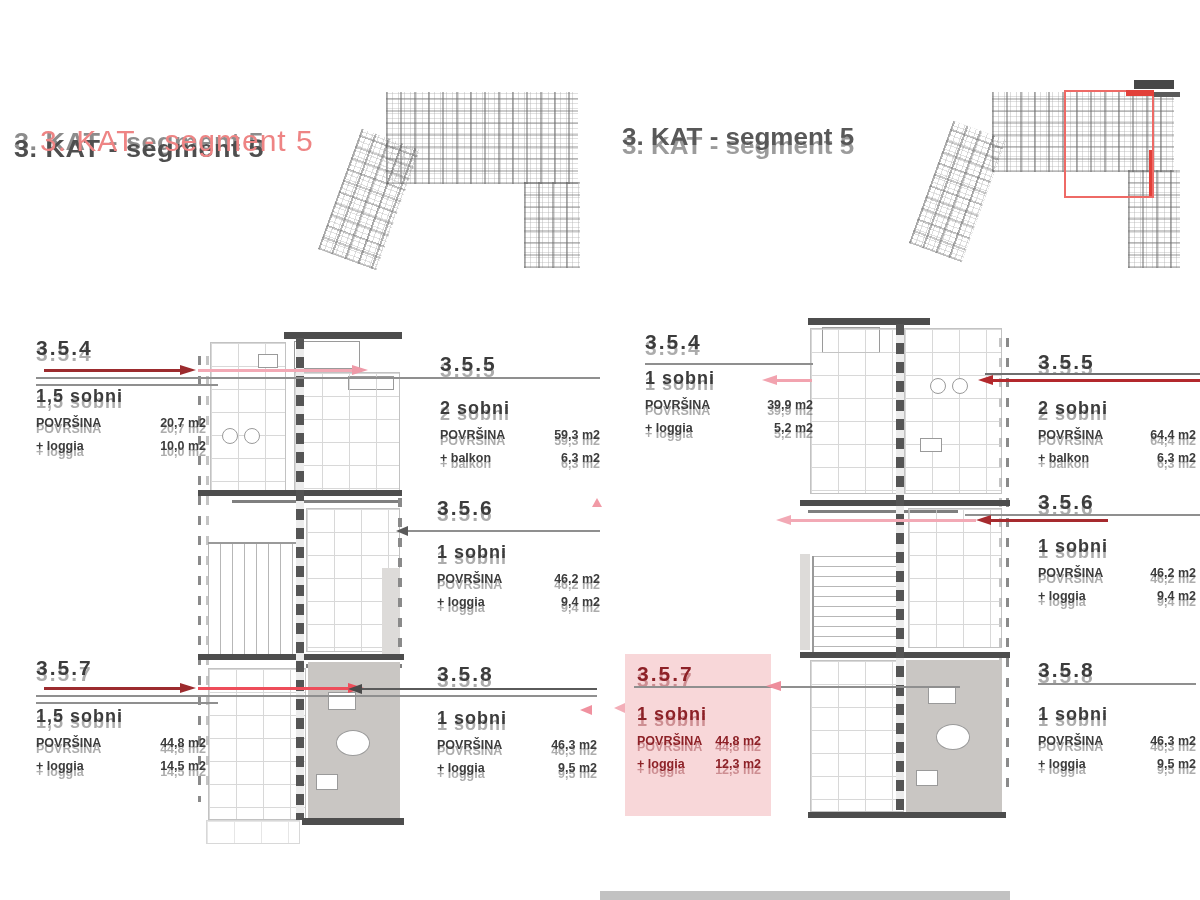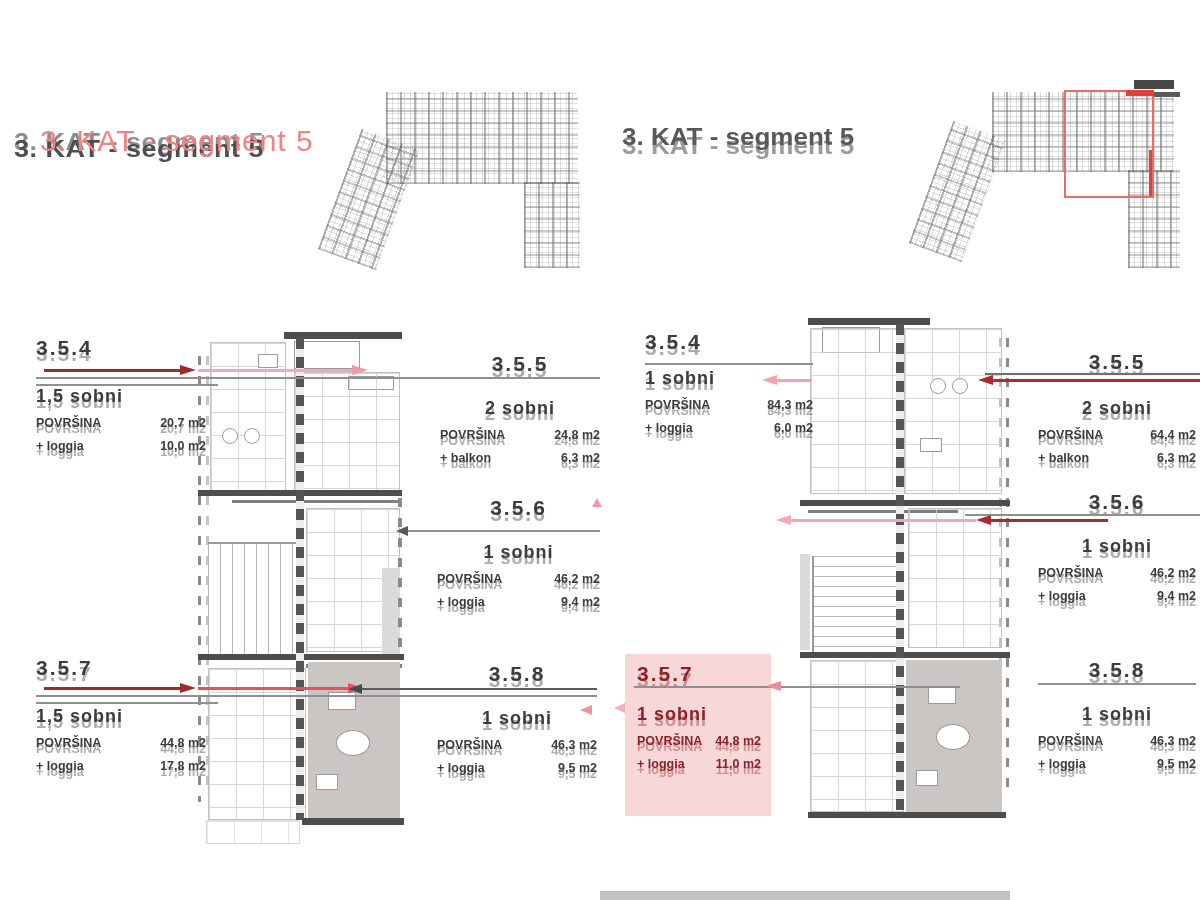--- a/index.html
+++ b/index.html
@@ -10,21 +10,21 @@
   .title-ghost{position:absolute;left:0;top:10px;font-size:27px;font-weight:bold;color:#4e4e4e;
      letter-spacing:.5px;white-space:nowrap;text-shadow:0 -8px 0 rgba(78,78,78,.65);transform:scaleY(.92);}
   .title-red{position:absolute;left:26px;top:0;font-size:30px;color:#ee8484;letter-spacing:1px;white-space:nowrap;}
   .title-right{font-size:26px;font-weight:bold;color:#585858;white-space:nowrap;
      text-shadow:0 9px 0 rgba(88,88,88,.6);transform:scaleY(.92);}
   
   .lbl{position:absolute;}
   .lbl .id{font-size:21px;font-weight:bold;letter-spacing:2px;}
   .lbl .type{font-size:18px;font-weight:bold;margin-top:16px;letter-spacing:1px;}
   .lbl .row{display:flex;justify-content:space-between;font-size:12.5px;font-weight:bold;margin-top:9px;}
-  .ra .id,.ra .type{text-align:center;}
+  .ra .id,.ra .type{text-align:left;}
   .dbl{text-shadow:0 6px 0 rgba(70,70,70,.45);}
   .hlbox{background:#f8d7d9;color:#8d2127;}
   .hlbox .dbl{text-shadow:0 6px 0 rgba(141,33,39,.4);}
   
   .rule{position:absolute;background:#8f8f8f;height:1.5px;}
   .aline{position:absolute;height:3px;}
   .ah{position:absolute;width:0;height:0;border-top:5px solid transparent;border-bottom:5px solid transparent;}
   .ahv{position:absolute;width:0;height:0;border-left:5px solid transparent;border-right:5px solid transparent;}
   
   .ov{position:absolute;opacity:.8;background:
@@ -109,21 +109,21 @@
       <span>+ loggia</span>
       <span>10,0 m2</span>
     </div>
   </div>
 
   <div class="lbl ra" style="left:440px;top:352px;width:160px">
     <div class="id dbl">3.5.5</div>
     <div class="type dbl" style="margin-top:22px">2 sobni</div>
     <div class="row dbl">
       <span>POVRŠINA</span>
-      <span>24,8 m2</span>
+      <span>59,3 m2</span>
     </div>
     <div class="row dbl">
       <span>+ balkon</span>
       <span>6,3 m2</span>
     </div>
   </div>
 
   <div class="lbl ra" style="left:437px;top:496px;width:163px">
     <div class="id dbl">3.5.6</div>
     <div class="type dbl" style="margin-top:22px">1 sobni</div>
@@ -139,21 +139,21 @@
 
   <div class="lbl" style="left:36px;top:656px;width:170px">
     <div class="id dbl">3.5.7</div>
     <div class="type dbl" style="margin-top:26px">1,5 sobni</div>
     <div class="row dbl">
       <span>POVRŠINA</span>
       <span>44,8 m2</span>
     </div>
     <div class="row dbl">
       <span>+ loggia</span>
-      <span>17,8 m2</span>
+      <span>14,5 m2</span>
     </div>
   </div>
 
   <div class="lbl ra" style="left:437px;top:662px;width:160px">
     <div class="id dbl">3.5.8</div>
     <div class="type dbl" style="margin-top:22px">1 sobni</div>
     <div class="row dbl">
       <span>POVRŠINA</span>
       <span>46,3 m2</span>
     </div>
@@ -221,25 +221,25 @@
     <div class="grid" style="left:10px;top:342px;width:92px;height:150px"></div>
     <div class="spine" style="left:96px;top:6px;height:486px"></div>
     <div class="wall" style="left:8px;top:494px;width:198px;height:6px"></div>
   </div>
 
   <div class="lbl" style="left:645px;top:330px;width:168px">
     <div class="id dbl">3.5.4</div>
     <div class="type dbl" style="margin-top:14px">1 sobni</div>
     <div class="row dbl">
       <span>POVRŠINA</span>
-      <span>84,3 m2</span>
-    </div>
-    <div class="row dbl">
-      <span>+ loggia</span>
-      <span>6,0 m2</span>
+      <span>39,9 m2</span>
+    </div>
+    <div class="row dbl">
+      <span>+ loggia</span>
+      <span>5,2 m2</span>
     </div>
   </div>
 
   <div class="lbl ra" style="left:1038px;top:350px;width:158px">
     <div class="id dbl">3.5.5</div>
     <div class="type dbl" style="margin-top:24px">2 sobni</div>
     <div class="row dbl">
       <span>POVRŠINA</span>
       <span>64,4 m2</span>
     </div>
@@ -264,21 +264,21 @@
 
   <div class="lbl hlbox" style="left:625px;top:654px;width:146px;height:162px;padding:8px 0 0 12px;box-sizing:border-box">
     <div class="id dbl">3.5.7</div>
     <div class="type dbl" style="margin-top:18px">1 sobni</div>
     <div class="row dbl" style="width:124px">
       <span>POVRŠINA</span>
       <span>44,8 m2</span>
     </div>
     <div class="row dbl" style="width:124px">
       <span>+ loggia</span>
-      <span>11,0 m2</span>
+      <span>12,3 m2</span>
     </div>
   </div>
 
   <div class="lbl ra" style="left:1038px;top:658px;width:158px">
     <div class="id dbl">3.5.8</div>
     <div class="type dbl" style="margin-top:22px">1 sobni</div>
     <div class="row dbl">
       <span>POVRŠINA</span>
       <span>46,3 m2</span>
     </div>

